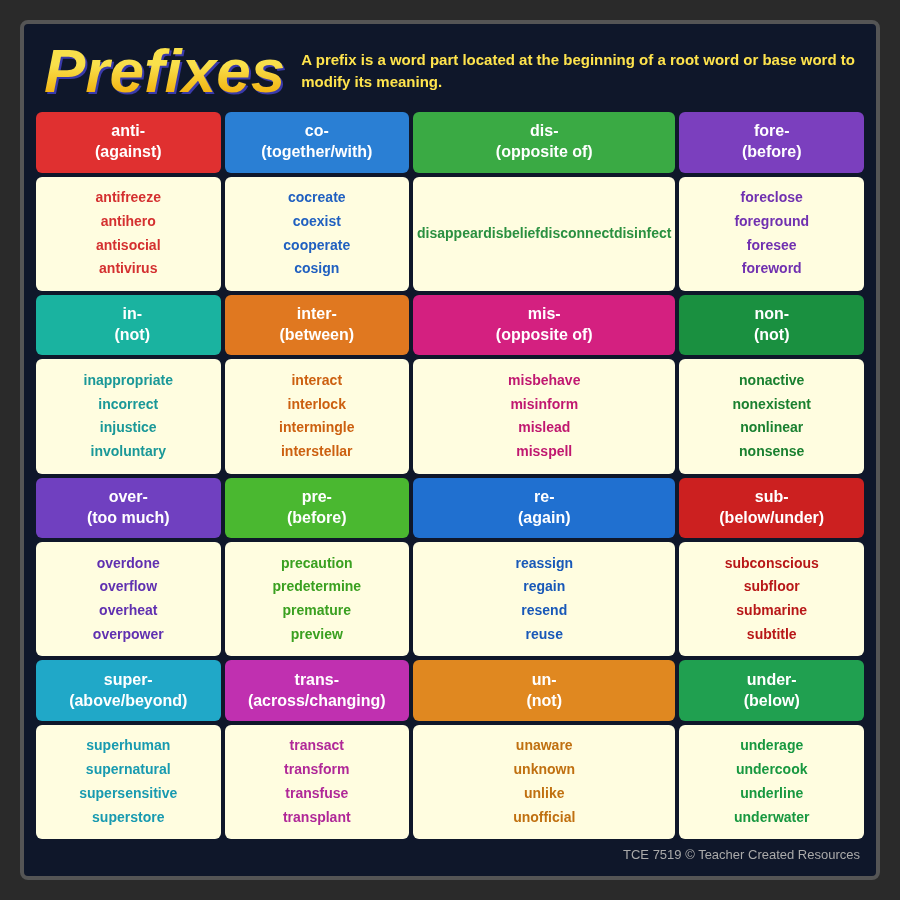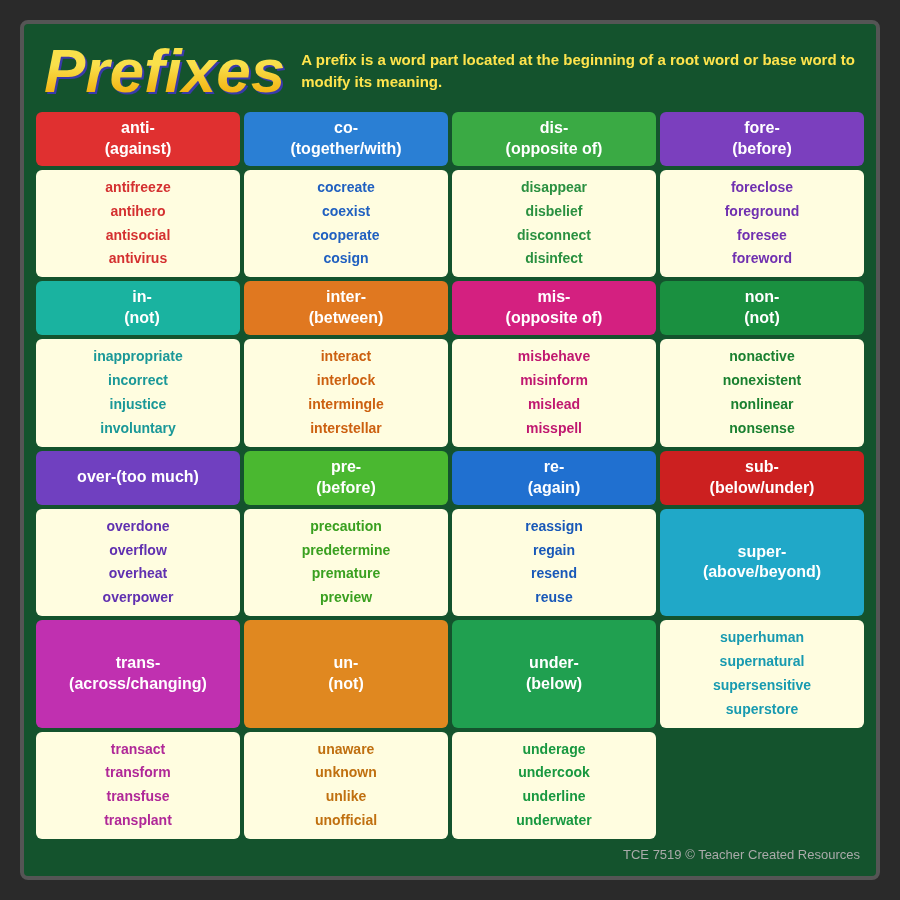--- a/index.html
+++ b/index.html
@@ -8,21 +8,21 @@
       height: 900px;
       background: #2a2a2a;
       display: flex;
       align-items: center;
       justify-content: center;
       font-family: Arial, sans-serif;
     }
     .poster {
       width: 860px;
       height: 860px;
-      background: #14532d;
+      background: #0f172a;
       border: 4px solid #555;
       border-radius: 8px;
       padding: 12px;
       display: flex;
       flex-direction: column;
       gap: 6px;
     }
     .header {
       display: flex;
       align-items: center;
@@ -130,21 +130,21 @@
         <span>antihero</span>
         <span>antisocial</span>
         <span>antivirus</span>
       </div>
       <div class="cell word-cell" style="flex-direction: column; color: rgb(32, 96, 192);">
         <span>cocreate</span>
         <span>coexist</span>
         <span>cooperate</span>
         <span>cosign</span>
       </div>
-      <div class="cell word-cell" style="flex-direction: column; color: rgb(42, 144, 64); text-align: right;">
+      <div class="cell word-cell" style="flex-direction: row; color: rgb(42, 144, 64); text-align: right;">
         <span>disappear</span>
         <span>disbelief</span>
         <span>disconnect</span>
         <span>disinfect</span>
       </div>
       <div class="cell word-cell" style="flex-direction: column; color: rgb(112, 48, 176);">
         <span>foreclose</span>
         <span>foreground</span>
         <span>foresee</span>
         <span>foreword</span>
@@ -182,21 +182,21 @@
         <span>misinform</span>
         <span>mislead</span>
         <span>misspell</span>
       </div>
       <div class="cell word-cell" style="flex-direction: column; color: rgb(26, 128, 48);">
         <span>nonactive</span>
         <span>nonexistent</span>
         <span>nonlinear</span>
         <span>nonsense</span>
       </div>
-      <div class="cell header-cell bg-violet" style="">
+      <div class="cell header-cell bg-violet" style="flex-direction: column;">
         <span>over-</span>
         <span>(too much)</span>
       </div>
       <div class="cell header-cell bg-limegreen" style="flex-direction: column;">
         <span>pre-</span>
         <span>(before)</span>
       </div>
       <div class="cell header-cell bg-cobalt" style="flex-direction: column;">
         <span>re-</span>
         <span>(again)</span>
@@ -216,20 +216,26 @@
         <span>predetermine</span>
         <span>premature</span>
         <span>preview</span>
       </div>
       <div class="cell word-cell" style="flex-direction: column; color: rgb(24, 88, 184);">
         <span>reassign</span>
         <span>regain</span>
         <span>resend</span>
         <span>reuse</span>
       </div>
+      <div class="cell word-cell" style="flex-direction: column; color: rgb(184, 24, 24);">
+        <span>subconscious</span>
+        <span>subfloor</span>
+        <span>submarine</span>
+        <span>subtitle</span>
+      </div>
       <div class="cell header-cell bg-cyan" style="flex-direction: column;">
         <span>super-</span>
         <span>(above/beyond)</span>
       </div>
       <div class="cell header-cell bg-magenta" style="flex-direction: column;">
         <span>trans-</span>
         <span>(across/changing)</span>
       </div>
       <div class="cell header-cell bg-amber" style="flex-direction: column;">
         <span>un-</span>

